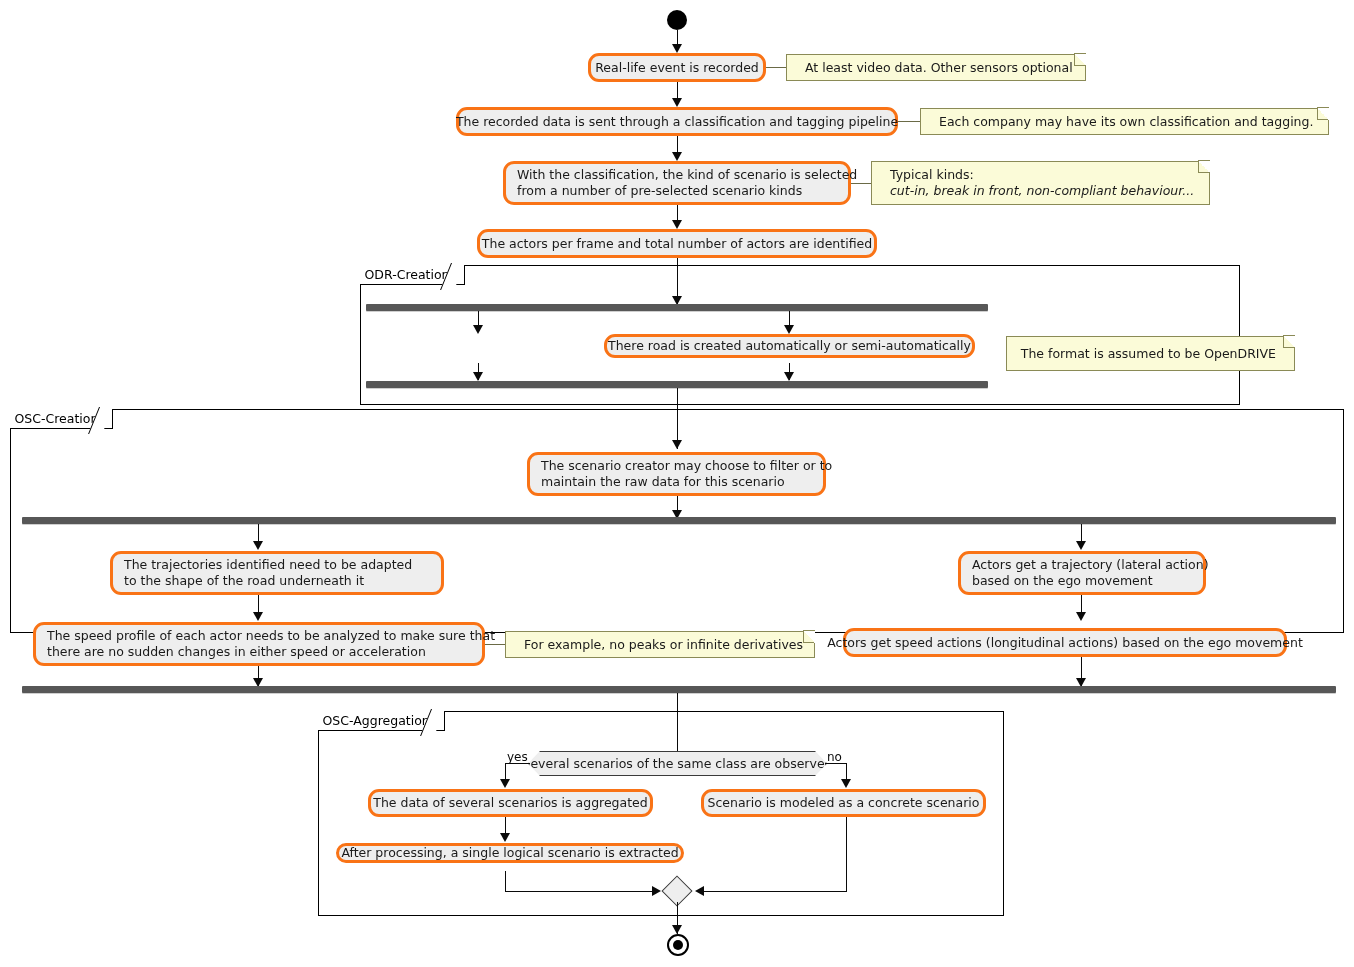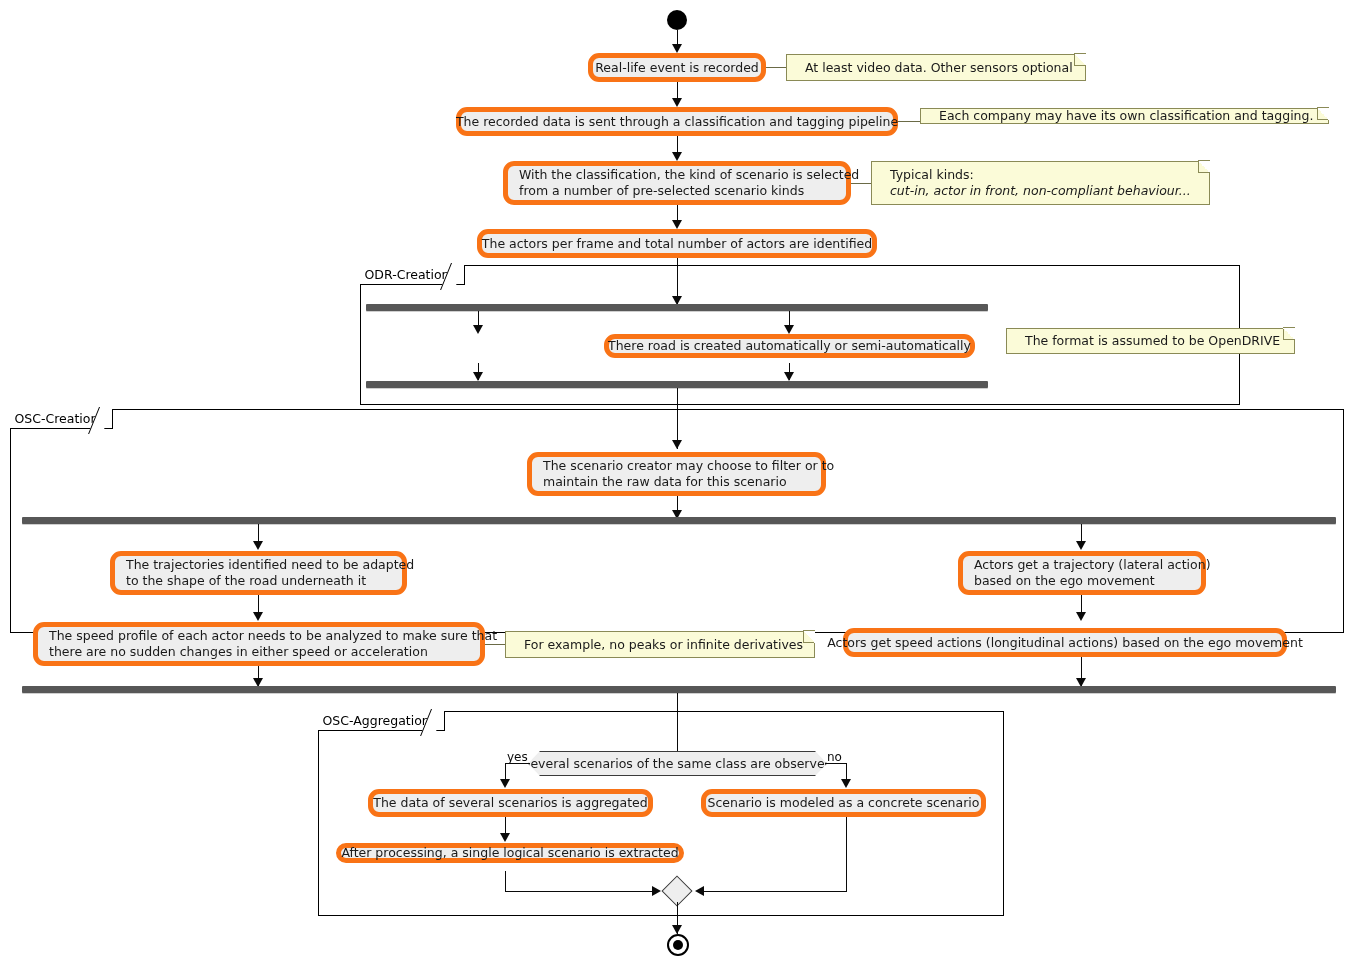--- a/index.html
+++ b/index.html
@@ -18,21 +18,21 @@
     background: #ffffff;
     overflow: hidden;
   }
 
   
   .abs { position: absolute; box-sizing: border-box; }
 
   
   .activity {
     background: #EEEEEE;
-    border: 5px solid #f97316;
+    border: 3px solid #f97316;
     border-radius: 11px;
     color: #1A1A1A;
     font-size: 12.5px;
     line-height: 16px;
     display: flex;
     align-items: center;
     justify-content: center;
     text-align: left;
     padding: 4px 11px;
     white-space: pre;
@@ -211,37 +211,37 @@
     <span>At least video data. Other sensors optional</span>
     <span class="fold"></span>
   </div>
 
   <div class="abs vline" style="left:677px; top:82px; height:18px;"></div>
   <div class="abs arrowhead-down" style="left:672px; top:98px;"></div>
 
   <div class="abs activity" style="left:456px; top:107px; width:442px; height:29px;">The recorded data is sent through a classification and tagging pipeline</div>
 
   <div class="abs note-link" style="left:898px; top:121px; width:22px;"></div>
-  <div class="abs note" style="left:920px; top:108px; width:409px; height:16px;">
+  <div class="abs note" style="left:920px; top:108px; width:409px; height:27px;">
     <span>Each company may have its own classification and tagging.</span>
     <span class="fold"></span>
   </div>
 
   <div class="abs vline" style="left:677px; top:136px; height:18px;"></div>
   <div class="abs arrowhead-down" style="left:672px; top:152px;"></div>
 
   <div class="abs activity multiline" style="left:503px; top:161px; width:348px; height:44px; flex-direction:column; justify-content:center; align-items:flex-start;">
     <span>With the classification, the kind of scenario is selected</span>
     <span>from a number of pre-selected scenario kinds</span>
   </div>
 
   <div class="abs note-link" style="left:851px; top:183px; width:20px;"></div>
   <div class="abs note" style="left:871px; top:161px; width:339px; height:44px; flex-direction:column; align-items:flex-start; justify-content:center;">
     <span>Typical kinds:</span>
-    <span class="note-italic">cut-in, actor in front, non-compliant behaviour...</span>
+    <span class="note-italic">cut-in, break in front, non-compliant behaviour...</span>
     <span class="fold"></span>
   </div>
 
   <div class="abs vline" style="left:677px; top:205px; height:18px;"></div>
   <div class="abs arrowhead-down" style="left:672px; top:220px;"></div>
 
   <div class="abs activity" style="left:477px; top:229px; width:400px; height:29px;">The actors per frame and total number of actors are identified</div>
 
   <div class="abs vline" style="left:677px; top:258px; height:47px;"></div>
   <div class="abs arrowhead-down" style="left:672px; top:296px;"></div>
@@ -252,21 +252,21 @@
 
   <div class="abs bar" style="left:366px; top:304px; width:622px;"></div>
 
   <div class="abs vline" style="left:478px; top:311px; height:17px;"></div>
   <div class="abs arrowhead-down" style="left:473px; top:325px;"></div>
   <div class="abs vline" style="left:789px; top:311px; height:17px;"></div>
   <div class="abs arrowhead-down" style="left:784px; top:325px;"></div>
 
   <div class="abs activity" style="left:604px; top:334px; width:371px; height:24px;">There road is created automatically or semi-automatically</div>
 
-  <div class="abs note" style="left:1006px; top:328px; width:289px; height:26px;">
+  <div class="abs note" style="left:1006px; top:336px; width:289px; height:35px;justify-content:flex-end;">
     <span>The format is assumed to be OpenDRIVE</span>
     <span class="fold"></span>
   </div>
 
   <div class="abs vline" style="left:478px; top:363px; height:17px;"></div>
   <div class="abs arrowhead-down" style="left:473px; top:372px;"></div>
   <div class="abs vline" style="left:789px; top:363px; height:17px;"></div>
   <div class="abs arrowhead-down" style="left:784px; top:372px;"></div>
 
   <div class="abs bar" style="left:366px; top:381px; width:622px;"></div>
@@ -284,21 +284,21 @@
   </div>
 
   <div class="abs vline" style="left:677px; top:496px; height:18px;"></div>
   <div class="abs arrowhead-down" style="left:672px; top:510px;"></div>
 
   <div class="abs bar" style="left:22px; top:517px; width:1314px;"></div>
 
   <div class="abs vline" style="left:258px; top:524px; height:23px;"></div>
   <div class="abs arrowhead-down" style="left:253px; top:541px;"></div>
 
-  <div class="abs activity multiline" style="left:110px; top:551px; width:297px; height:44px; flex-direction:column; justify-content:center; align-items:flex-start;">
+  <div class="abs activity multiline" style="left:110px; top:551px; width:334px; height:44px; flex-direction:column; justify-content:center; align-items:flex-start;">
     <span>The trajectories identified need to be adapted</span>
     <span>to the shape of the road underneath it</span>
   </div>
 
   <div class="abs vline" style="left:258px; top:595px; height:23px;"></div>
   <div class="abs arrowhead-down" style="left:253px; top:612px;"></div>
 
   <div class="abs activity multiline" style="left:33px; top:622px; width:452px; height:44px; flex-direction:column; justify-content:center; align-items:flex-start;">
     <span>The speed profile of each actor needs to be analyzed to make sure that</span>
     <span>there are no sudden changes in either speed or acceleration</span>

